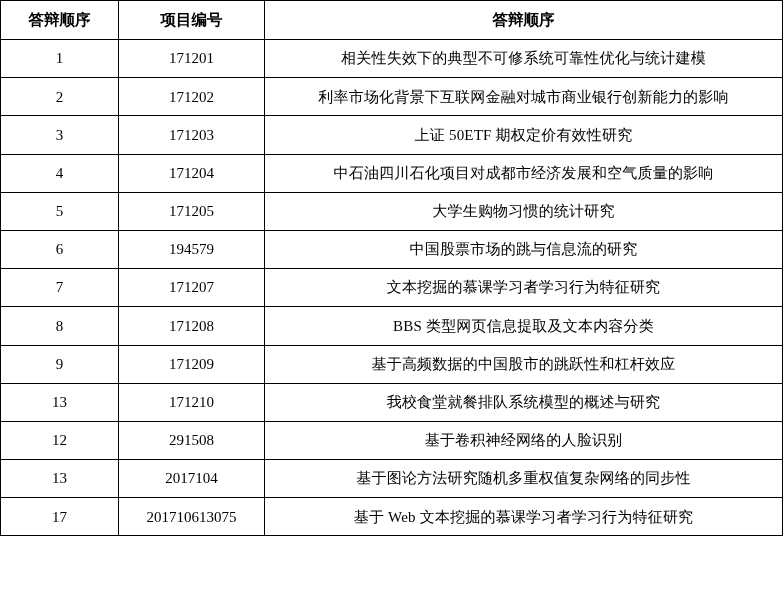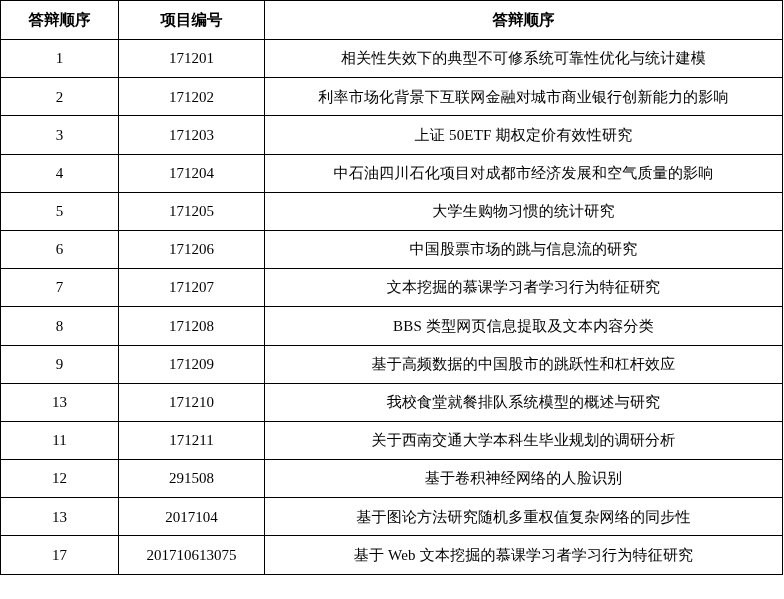--- a/index.html
+++ b/index.html
@@ -92,21 +92,21 @@
         <td class="id-cell">171204</td>
         <td class="title-cell">中石油四川石化项目对成都市经济发展和空气质量的影响</td>
       </tr>
       <tr>
         <td class="order-cell">5</td>
         <td class="id-cell">171205</td>
         <td class="title-cell">大学生购物习惯的统计研究</td>
       </tr>
       <tr>
         <td class="order-cell">6</td>
-        <td class="id-cell">171206</td>
+        <td class="id-cell">194579</td>
         <td class="title-cell">中国股票市场的跳与信息流的研究</td>
       </tr>
       <tr>
         <td class="order-cell">7</td>
         <td class="id-cell">171207</td>
         <td class="title-cell">文本挖掘的慕课学习者学习行为特征研究</td>
       </tr>
       <tr>
         <td class="order-cell">8</td>
         <td class="id-cell">171208</td>
@@ -116,25 +116,20 @@
         <td class="order-cell">9</td>
         <td class="id-cell">171209</td>
         <td class="title-cell">基于高频数据的中国股市的跳跃性和杠杆效应</td>
       </tr>
       <tr>
         <td class="order-cell">13</td>
         <td class="id-cell">171210</td>
         <td class="title-cell">我校食堂就餐排队系统模型的概述与研究</td>
       </tr>
       <tr>
-        <td class="order-cell">11</td>
-        <td class="id-cell">171211</td>
-        <td class="title-cell">关于西南交通大学本科生毕业规划的调研分析</td>
-      </tr>
-      <tr>
         <td class="order-cell">12</td>
         <td class="id-cell">291508</td>
         <td class="title-cell">基于卷积神经网络的人脸识别</td>
       </tr>
       <tr>
         <td class="order-cell">13</td>
         <td class="id-cell">2017104</td>
         <td class="title-cell">基于图论方法研究随机多重权值复杂网络的同步性</td>
       </tr>
       <tr>

